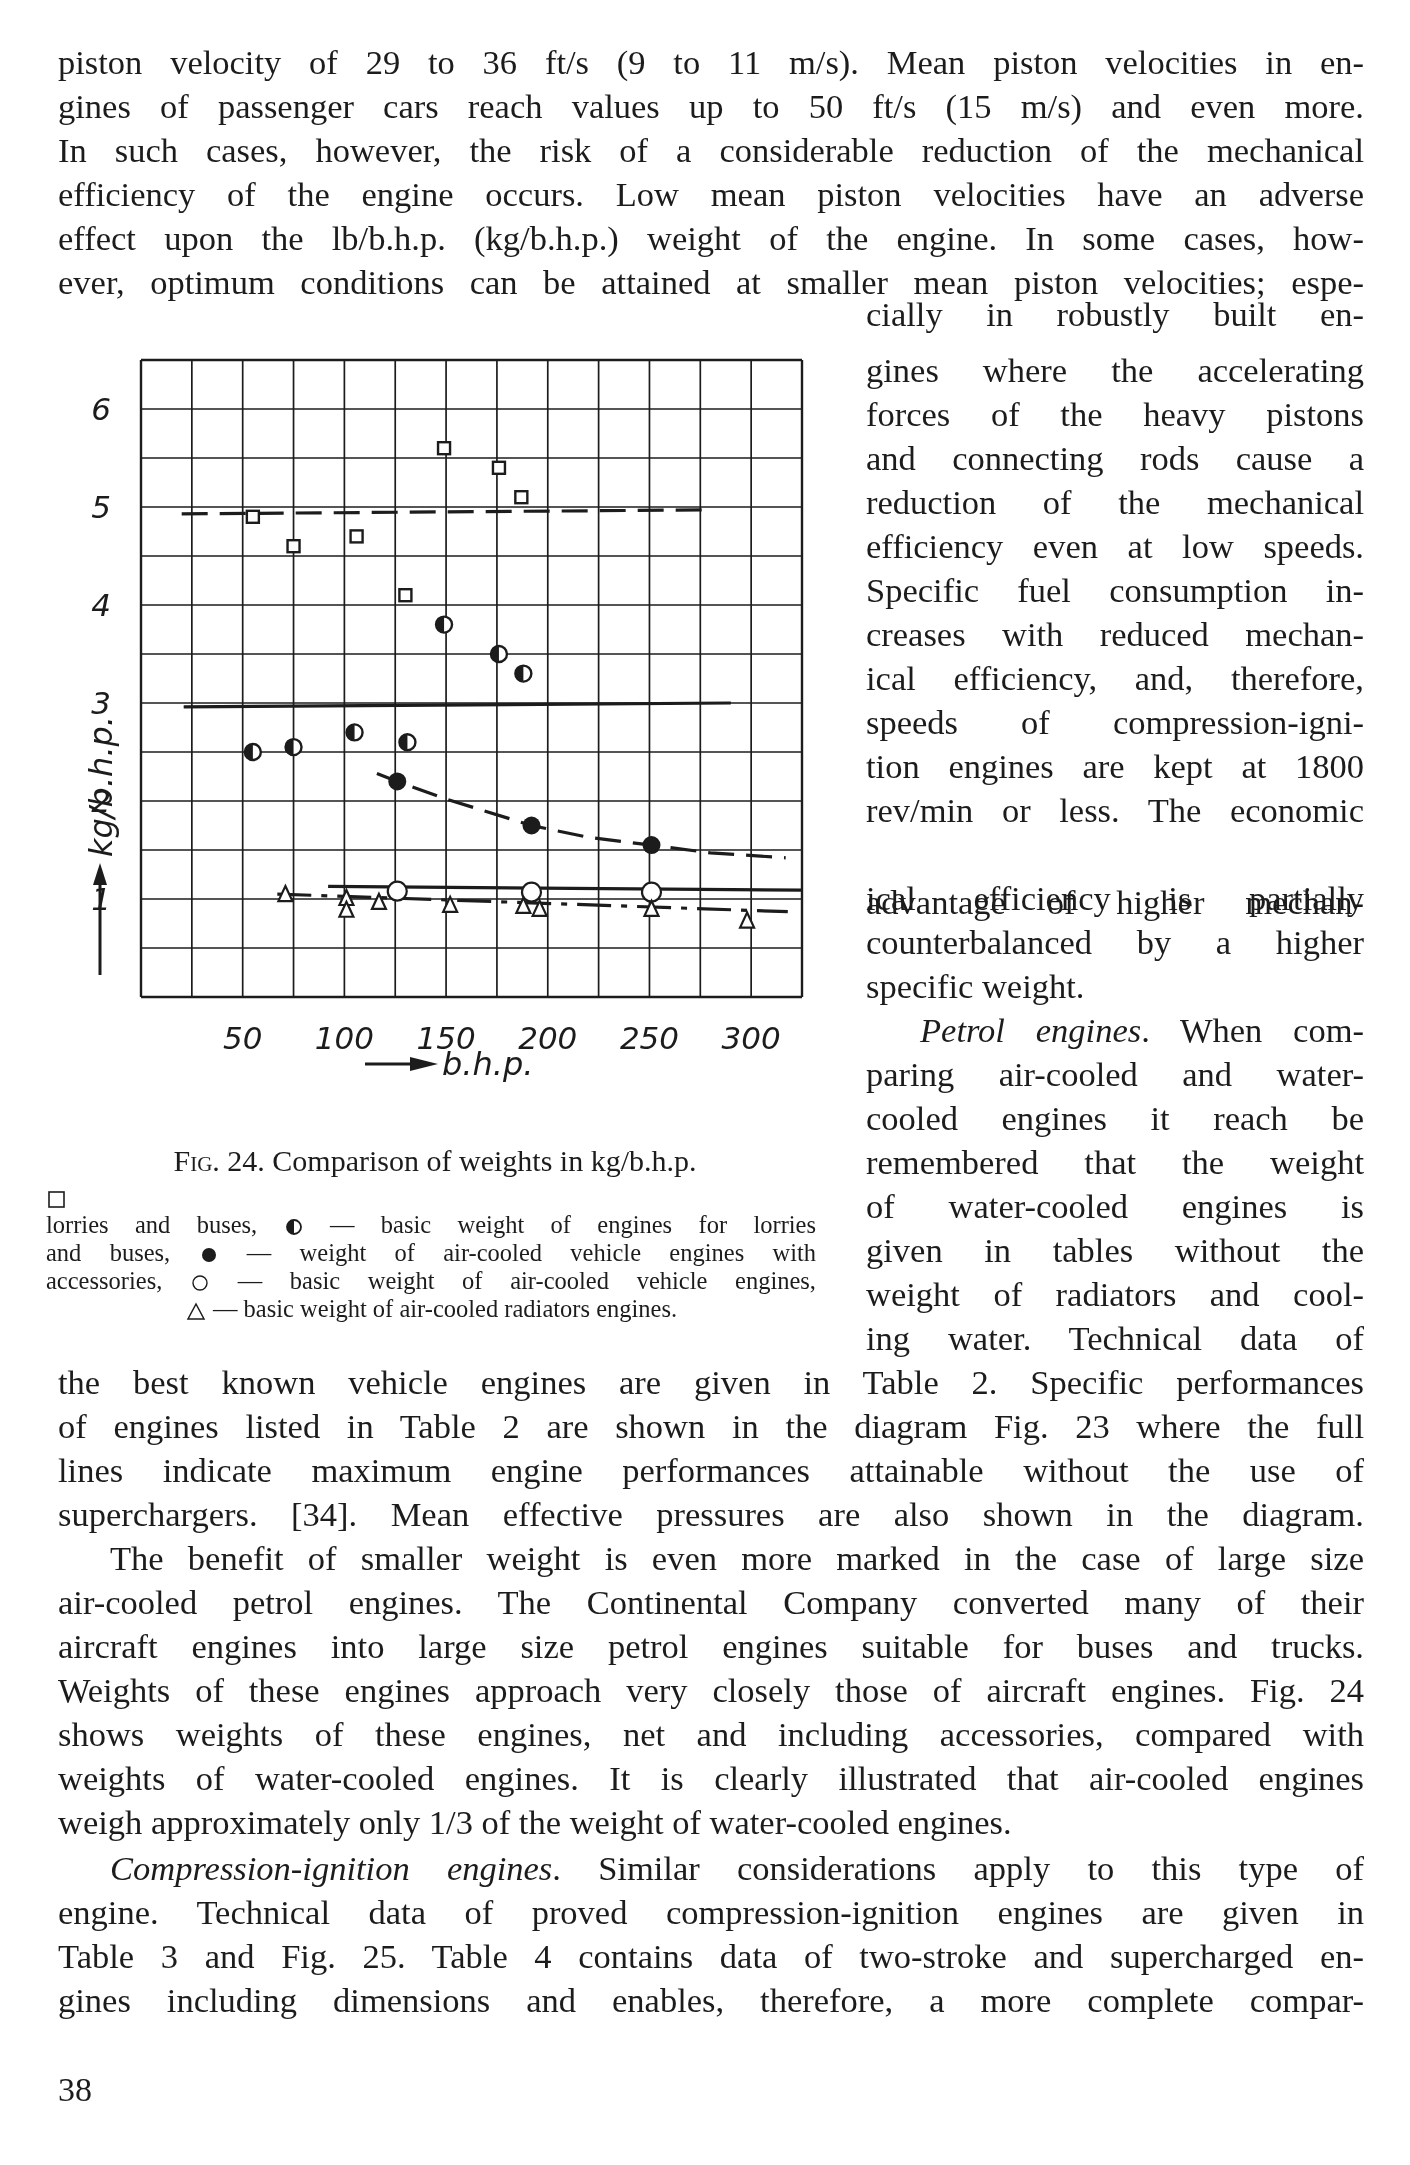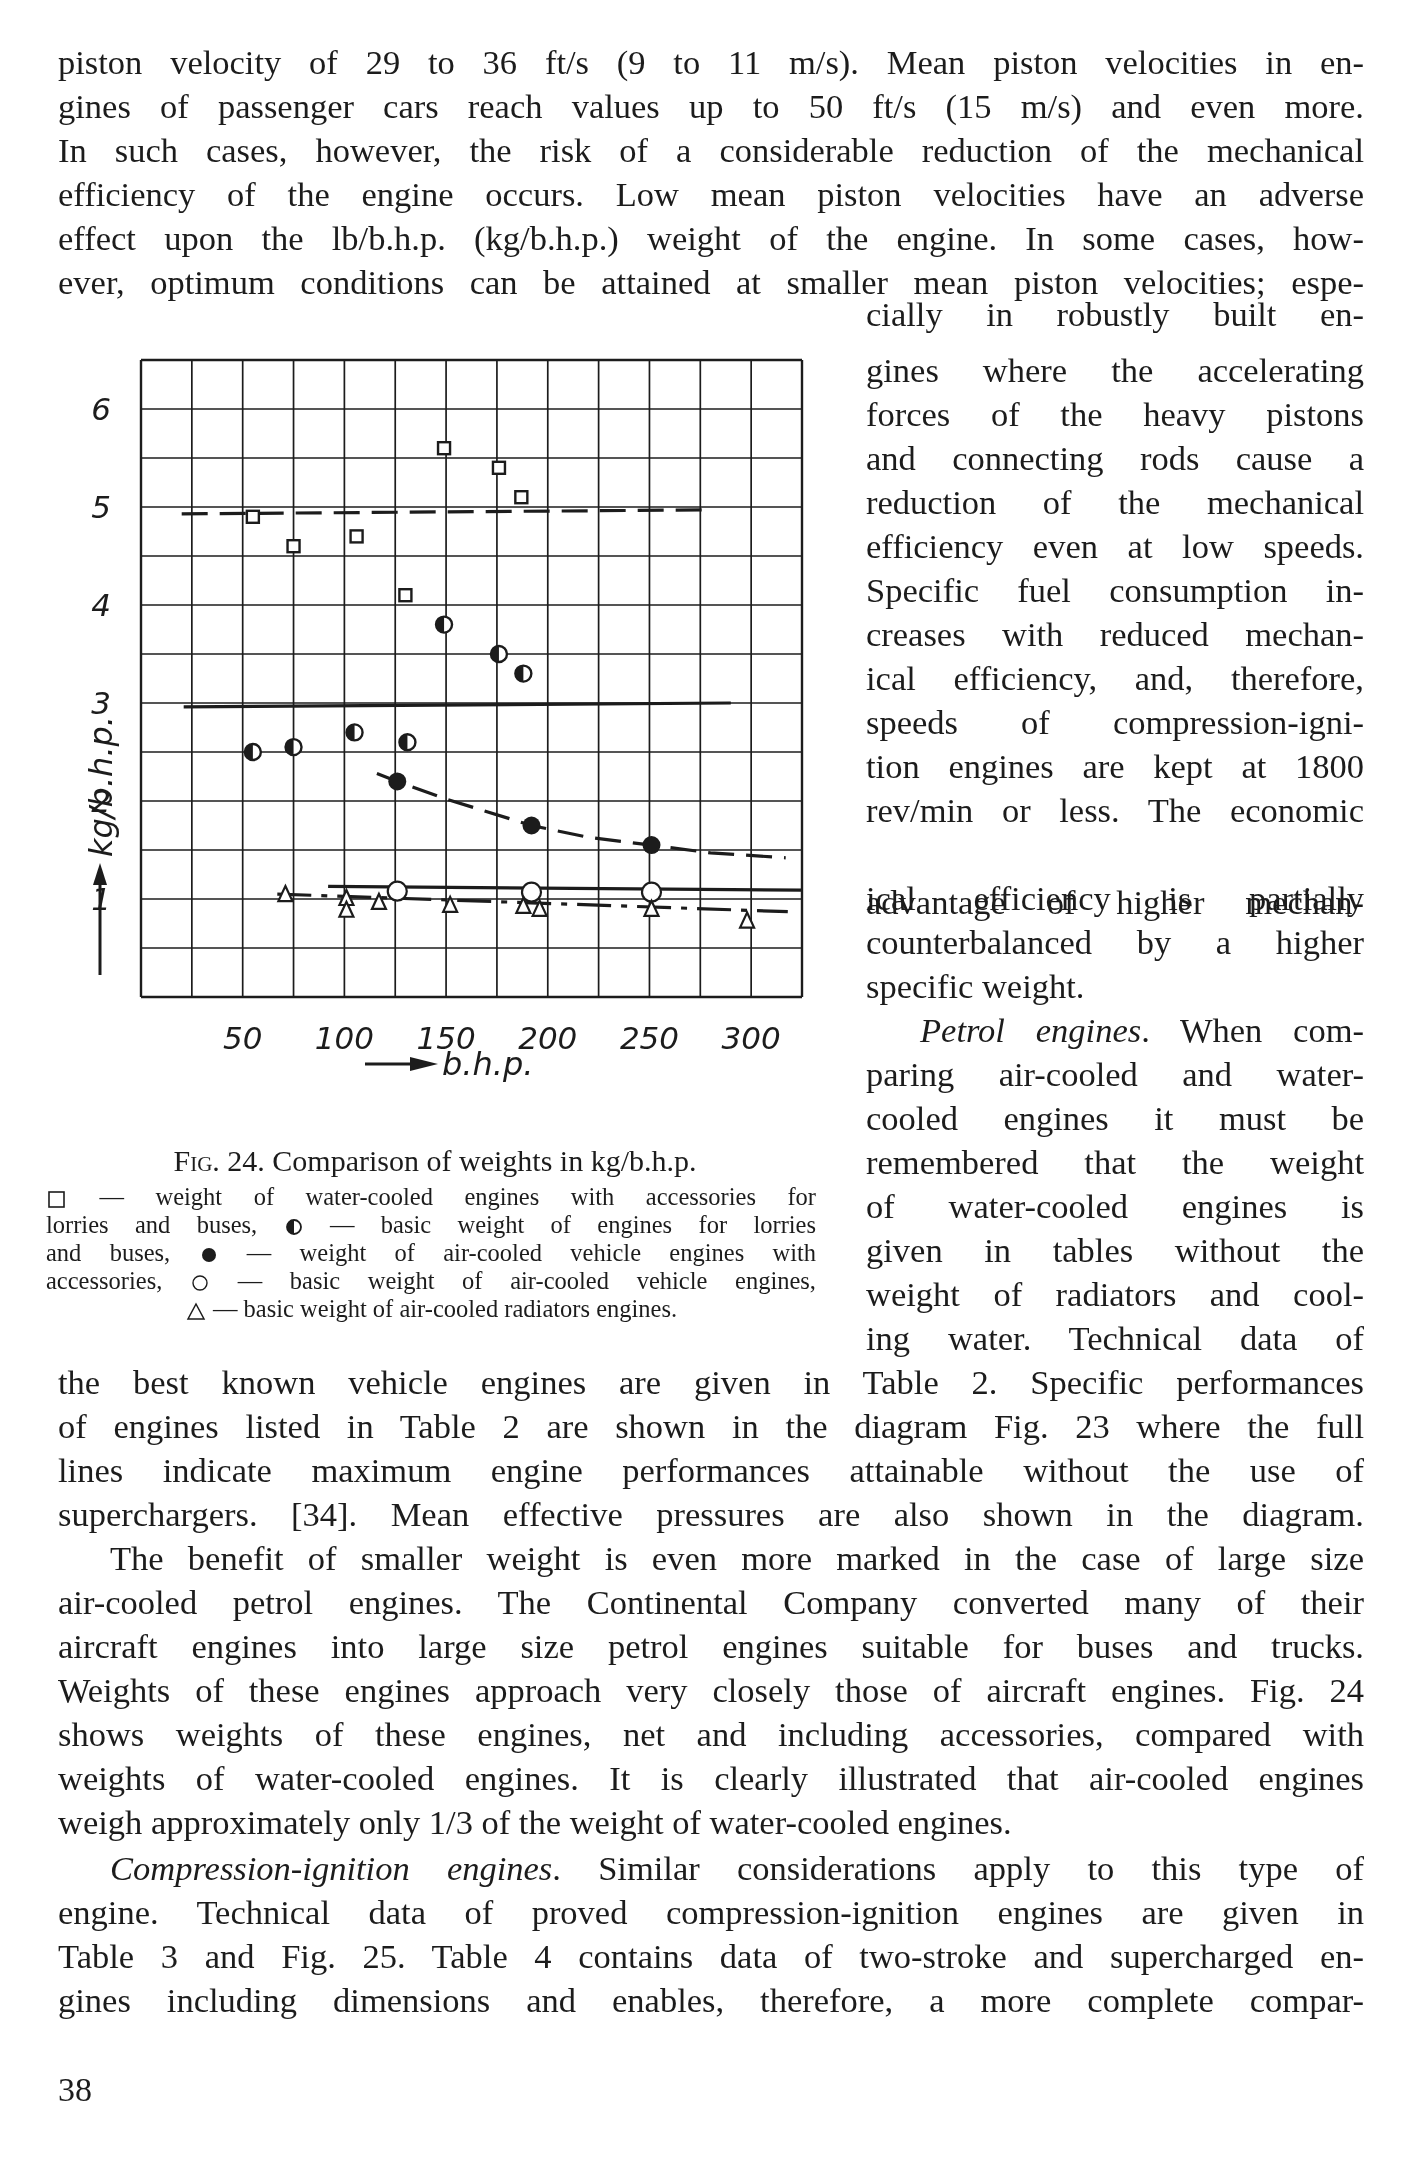--- a/index.html
+++ b/index.html
@@ -64,21 +64,21 @@
   <div class="col-line" style="top:656px">ical efficiency, and, therefore,</div>
   <div class="col-line" style="top:700px">speeds of compression-igni-</div>
   <div class="col-line" style="top:744px">tion engines are kept at 1800</div>
   <div class="col-line" style="top:788px">rev/min or less. The economic</div>
   <div class="col-line" style="top:880px">advantage of higher mechan-</div>
   <div class="col-line" style="top:876px">ical efficiency is partially</div>
   <div class="col-line" style="top:920px">counterbalanced by a higher</div>
   <div class="col-line last" style="top:964px">specific weight.</div>
   <div class="col-line indent" style="top:1008px"><em>Petrol engines</em><span>. When com-</span></div>
   <div class="col-line" style="top:1052px">paring air-cooled and water-</div>
-  <div class="col-line" style="top:1096px">cooled engines it must be</div>
+  <div class="col-line" style="top:1096px">cooled engines it reach be</div>
   <div class="col-line" style="top:1140px">remembered that the weight</div>
   <div class="col-line" style="top:1184px">of water-cooled engines is</div>
   <div class="col-line" style="top:1228px">given in tables without the</div>
   <div class="col-line" style="top:1272px">weight of radiators and cool-</div>
   <div class="col-line" style="top:1316px">ing water. Technical data of</div>
 </div>
 
 <div id="figure">
   <svg id="chart" width="790" height="760">
     <g id="grid">
@@ -199,21 +199,20 @@
   </svg>
 </div>
 
 <div id="caption-title"><span class="sc">Fig.</span><span> 24. Comparison of weights in kg/b.h.p.</span></div>
 
 <div>
   <div class="legend-line" style="top:1183px">
     <svg class="sym" width="22" height="22">
         <rect x="3" y="4" width="15" height="15" fill="none" stroke="#1c1c1c" stroke-width="1.6"></rect>
       </svg>
-    <span>— weight of water-cooled engines with accessories for</span>
   </div>
   <div class="legend-line" style="top:1211px">
     <span>lorries and buses,</span>
     <svg class="sym" width="20" height="20">
         <circle cx="10" cy="10" r="7" fill="#fff" stroke="#1c1c1c" stroke-width="1.8"></circle>
         <path d="M10,3 A7,7 0 0,0 10,17 Z" fill="#1c1c1c"></path>
       </svg>
     <span>— basic weight of engines for lorries</span>
   </div>
   <div class="legend-line" style="top:1239px">

